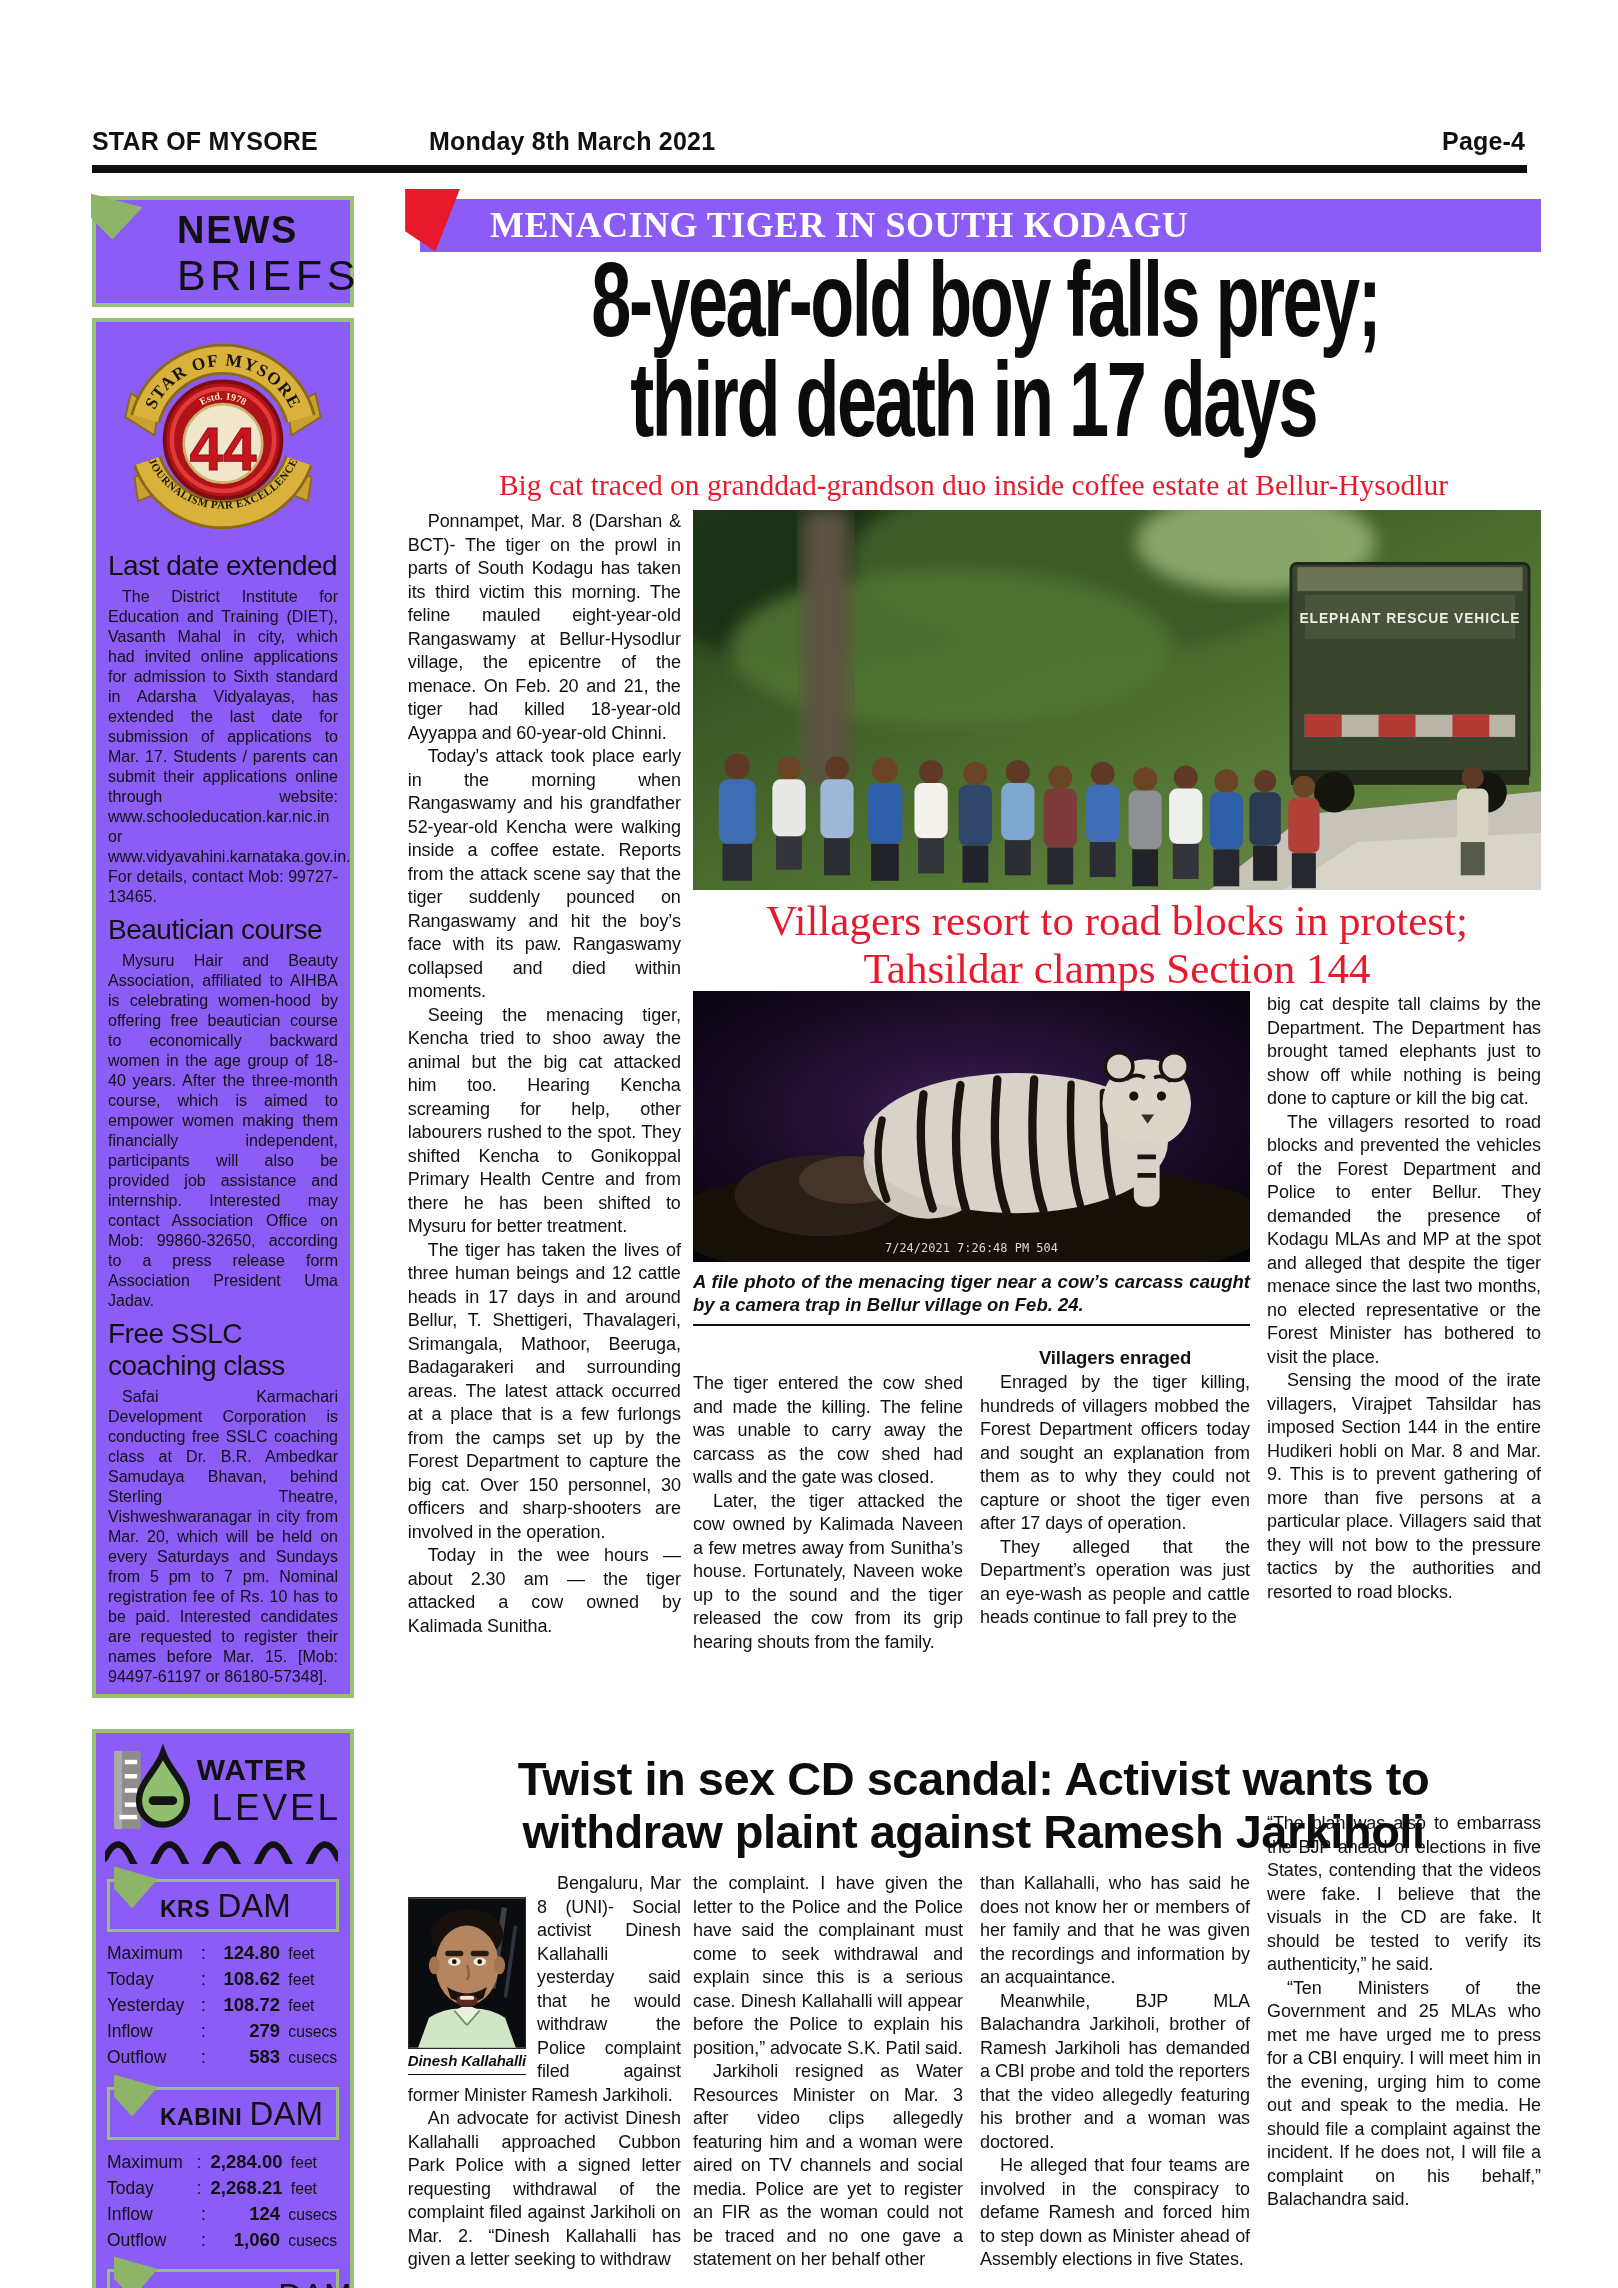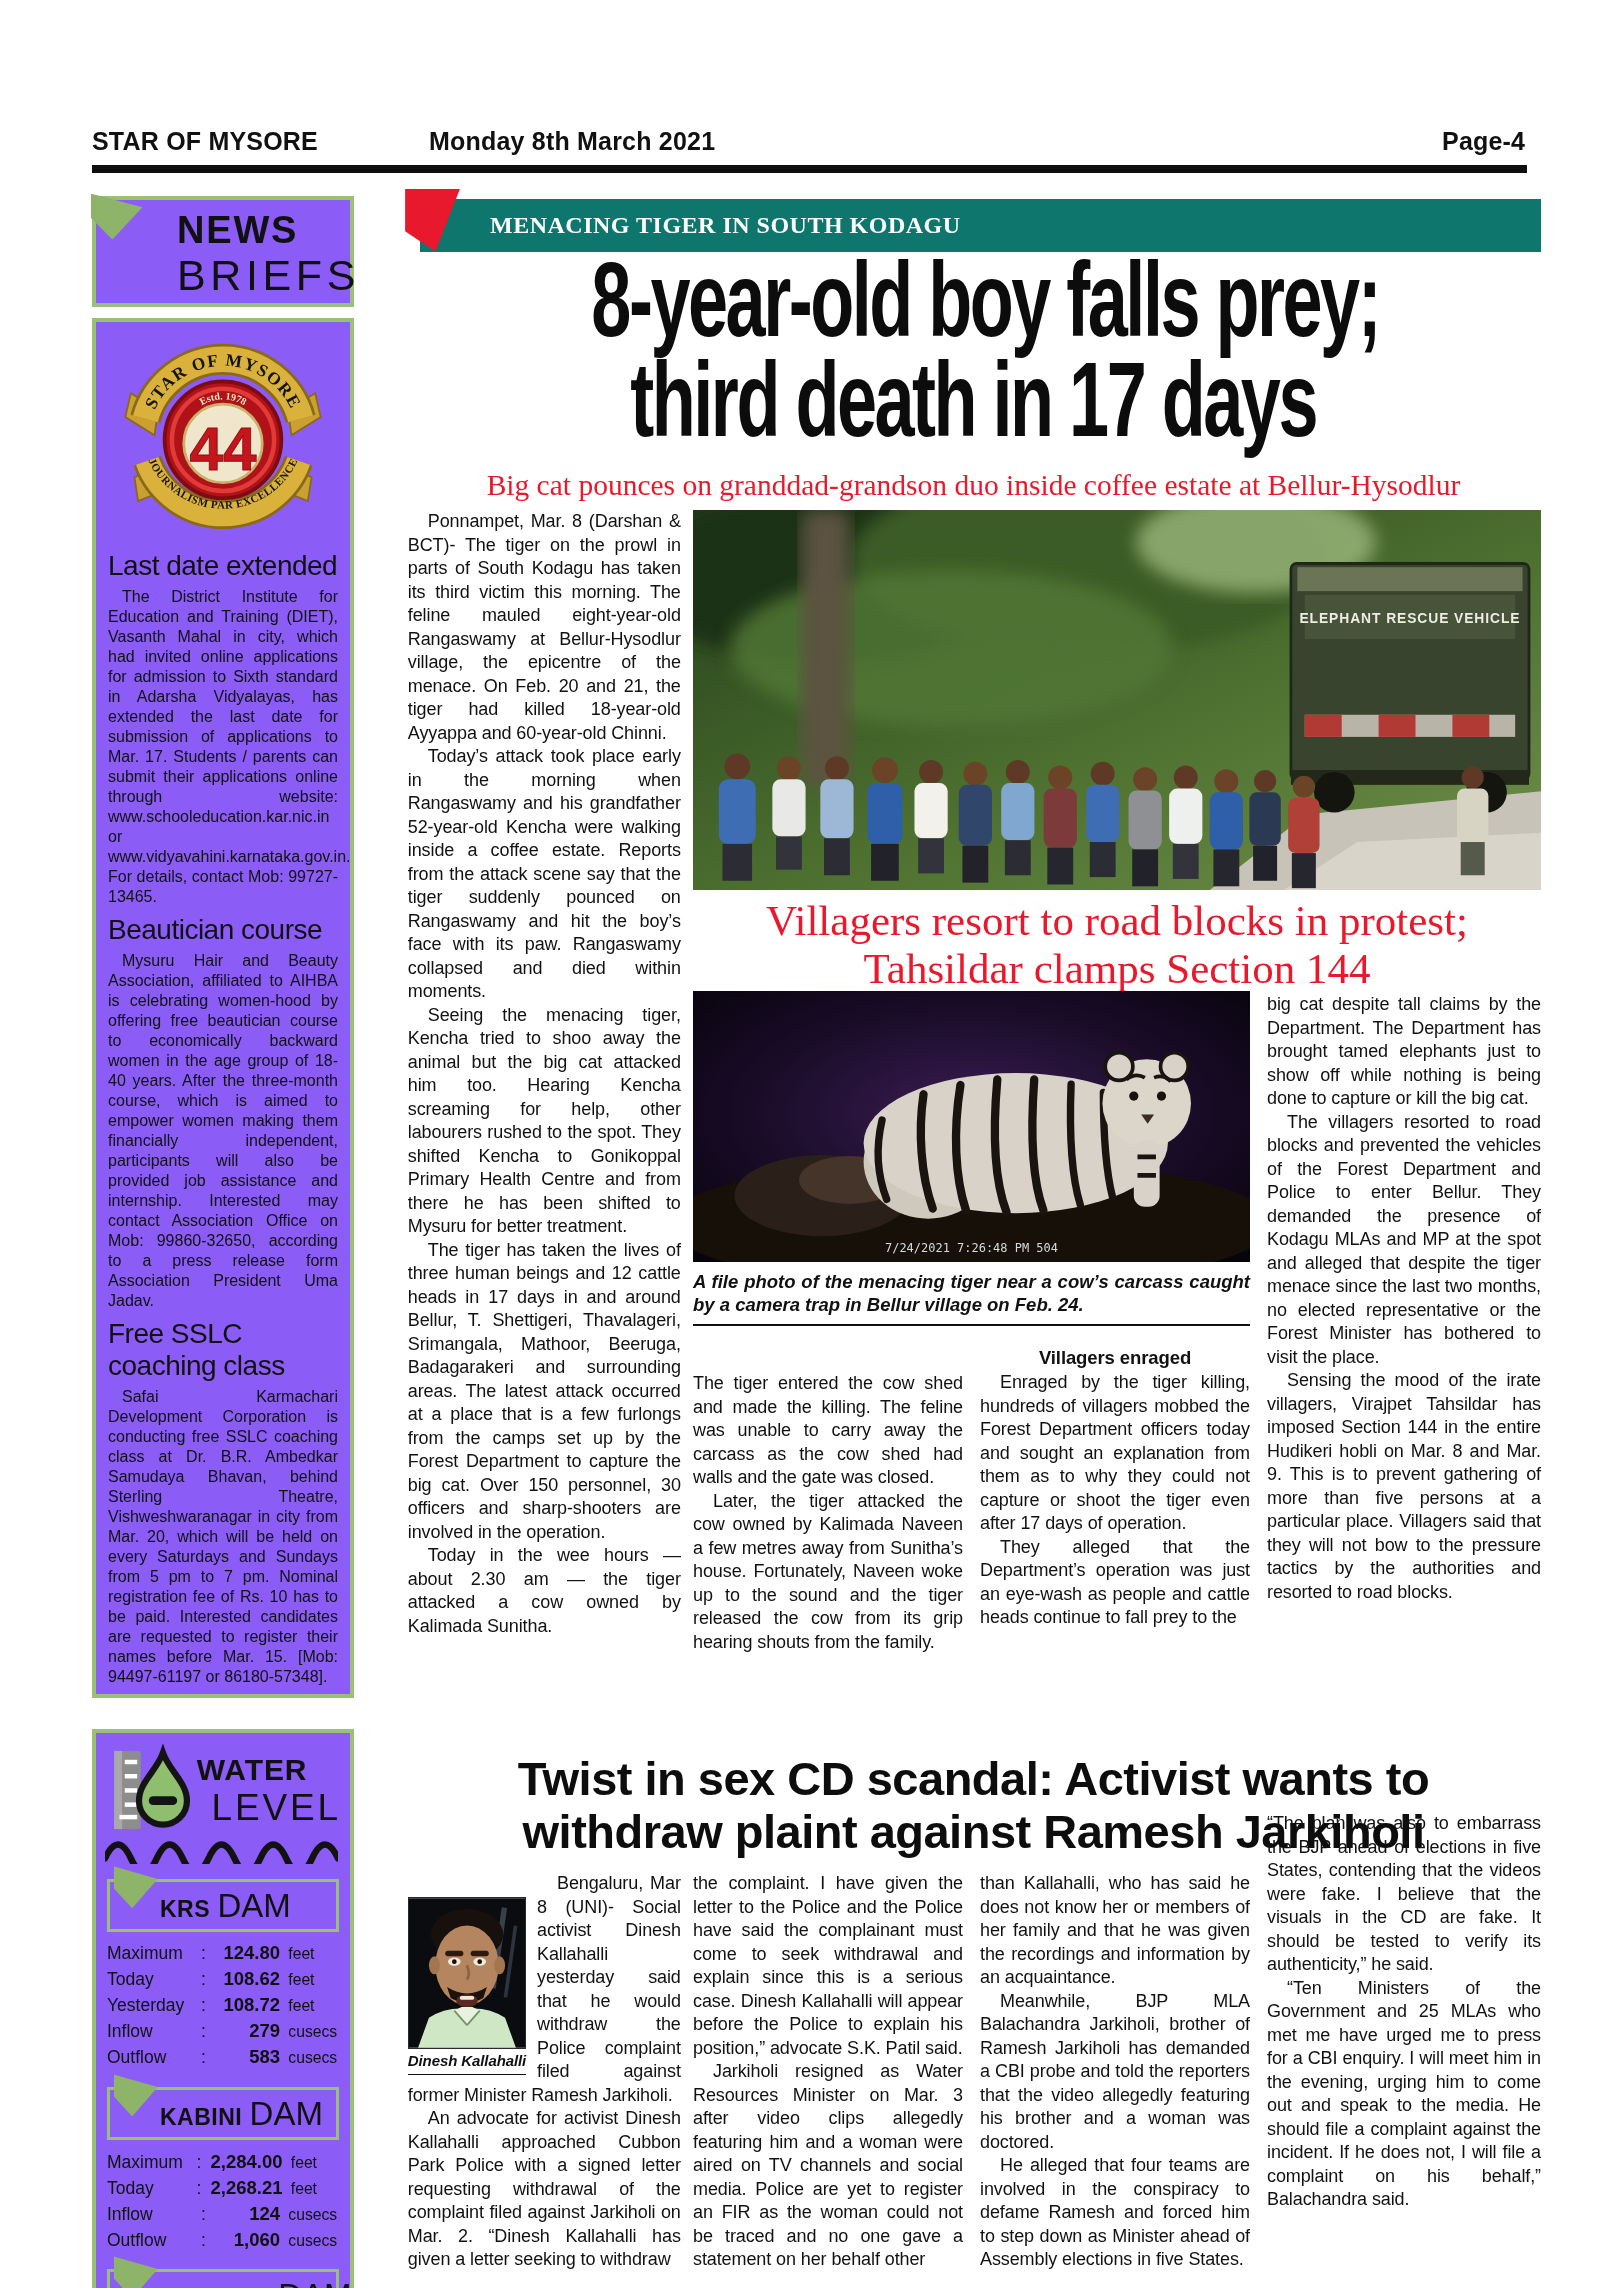--- a/index.html
+++ b/index.html
@@ -39,22 +39,22 @@
   .dam-s { font-size:33px; font-weight:400; margin-left:7.4px; }
   .dam-rows { padding:8.3px 1.8px 1.8px; }
   .dam-row { display:flex; align-items:baseline; font-size:17.5px; line-height:25px; }
   .dr-label { width:94px; }
   .dr-colon { width:14.8px; }
   .dr-value { flex:1; text-align:right; font-weight:700; font-size:18.5px; }
   .dr-unit  { width:59px; padding-left:8.3px; font-size:15.7px; }
 
   
   .main { position:absolute; left:406px; top:194px; width:1135px; }
-  .kicker { position:absolute; top:4.6px; left:14px; width:1121px; height:53px; background:#0f766e; color:#fff;
-            font-family:"Liberation Serif", serif; font-weight:700; font-size:24px; line-height:53px;
+  .kicker { position:absolute; top:4.6px; left:14px; width:1121px; height:53px; background:#8b5cf6; color:#fff;
+            font-family:"Liberation Serif", serif; font-weight:700; font-size:36px; line-height:53px;
             padding-left:70px; letter-spacing:0.5px; }
   .kicker-flag { position:absolute; top:-5.5px; left:-0.9px; width:55px; height:63px; background:#e8192c;
                  clip-path:polygon(0 0,100% 0,55% 100%,0 68%); z-index:2; }
   .headline { position:absolute; top:55px; left:0; width:1135px; text-align:center; font-weight:900; color:#0c0c0c; }
   .hl-line { display:block; font-size:106px; line-height:100px; }
   .hl-line > span { display:inline-block; transform:scaleX(0.68); transform-origin:center; white-space:nowrap; letter-spacing:-3.7px; }
   .subhead { position:absolute; top:275px; left:0; width:1135px; text-align:center;
              font-family:"Liberation Serif", serif; font-size:29.5px; color:#e8192c; }
 
   .bodycol { position:absolute; font-size:18px; line-height:23.5px; text-align:justify; letter-spacing:-0.1px; }
@@ -258,21 +258,21 @@
   <div class="main">
 
     <span class="kicker-flag"></span>
     <div class="kicker">MENACING TIGER IN SOUTH KODAGU</div>
 
     <h1 class="headline">
       <span class="hl-line"><span>8-year-old boy falls prey;</span></span>
       <span class="hl-line"><span>third death in 17 days</span></span>
     </h1>
 
-    <div class="subhead">Big cat pounces on granddad-grandson duo inside coffee estate at Bellur-Hysodlur</div>
+    <div class="subhead">Big cat traced on granddad-grandson duo inside coffee estate at Bellur-Hysodlur</div>
 
     <div class="bodycol col1">
       <p>Ponnampet, Mar. 8 (Darshan &amp; BCT)- The tiger on the prowl in parts of South Kodagu has taken its third victim this morning. The feline mauled eight-year-old Rangaswamy at Bellur-Hysodlur village, the epicentre of the menace. On Feb. 20 and 21, the tiger had killed 18-year-old Ayyappa and 60-year-old Chinni.</p>
       <p>Today’s attack took place early in the morning when Rangaswamy and his grandfather 52-year-old Kencha were walking inside a coffee estate. Reports from the attack scene say that the tiger suddenly pounced on Rangaswamy and hit the boy’s face with its paw. Rangaswamy collapsed and died within moments.</p>
       <p>Seeing the menacing tiger, Kencha tried to shoo away the animal but the big cat attacked him too. Hearing Kencha screaming for help, other labourers rushed to the spot. They shifted Kencha to Gonikoppal Primary Health Centre and from there he has been shifted to Mysuru for better treatment.</p>
       <p>The tiger has taken the lives of three human beings and 12 cattle heads in 17 days in and around Bellur, T. Shettigeri, Thavalageri, Srimangala, Mathoor, Beeruga, Badagarakeri and surrounding areas. The latest attack occurred at a place that is a few furlongs from the camps set up by the Forest Department to capture the big cat. Over 150 personnel, 30 officers and sharp-shooters are involved in the operation.</p>
       <p>Today in the wee hours — about 2.30 am — the tiger attacked a cow owned by Kalimada Sunitha.</p>
     </div>
 
     <svg class="photo1" viewBox="0 0 919 412" preserveAspectRatio="none">

